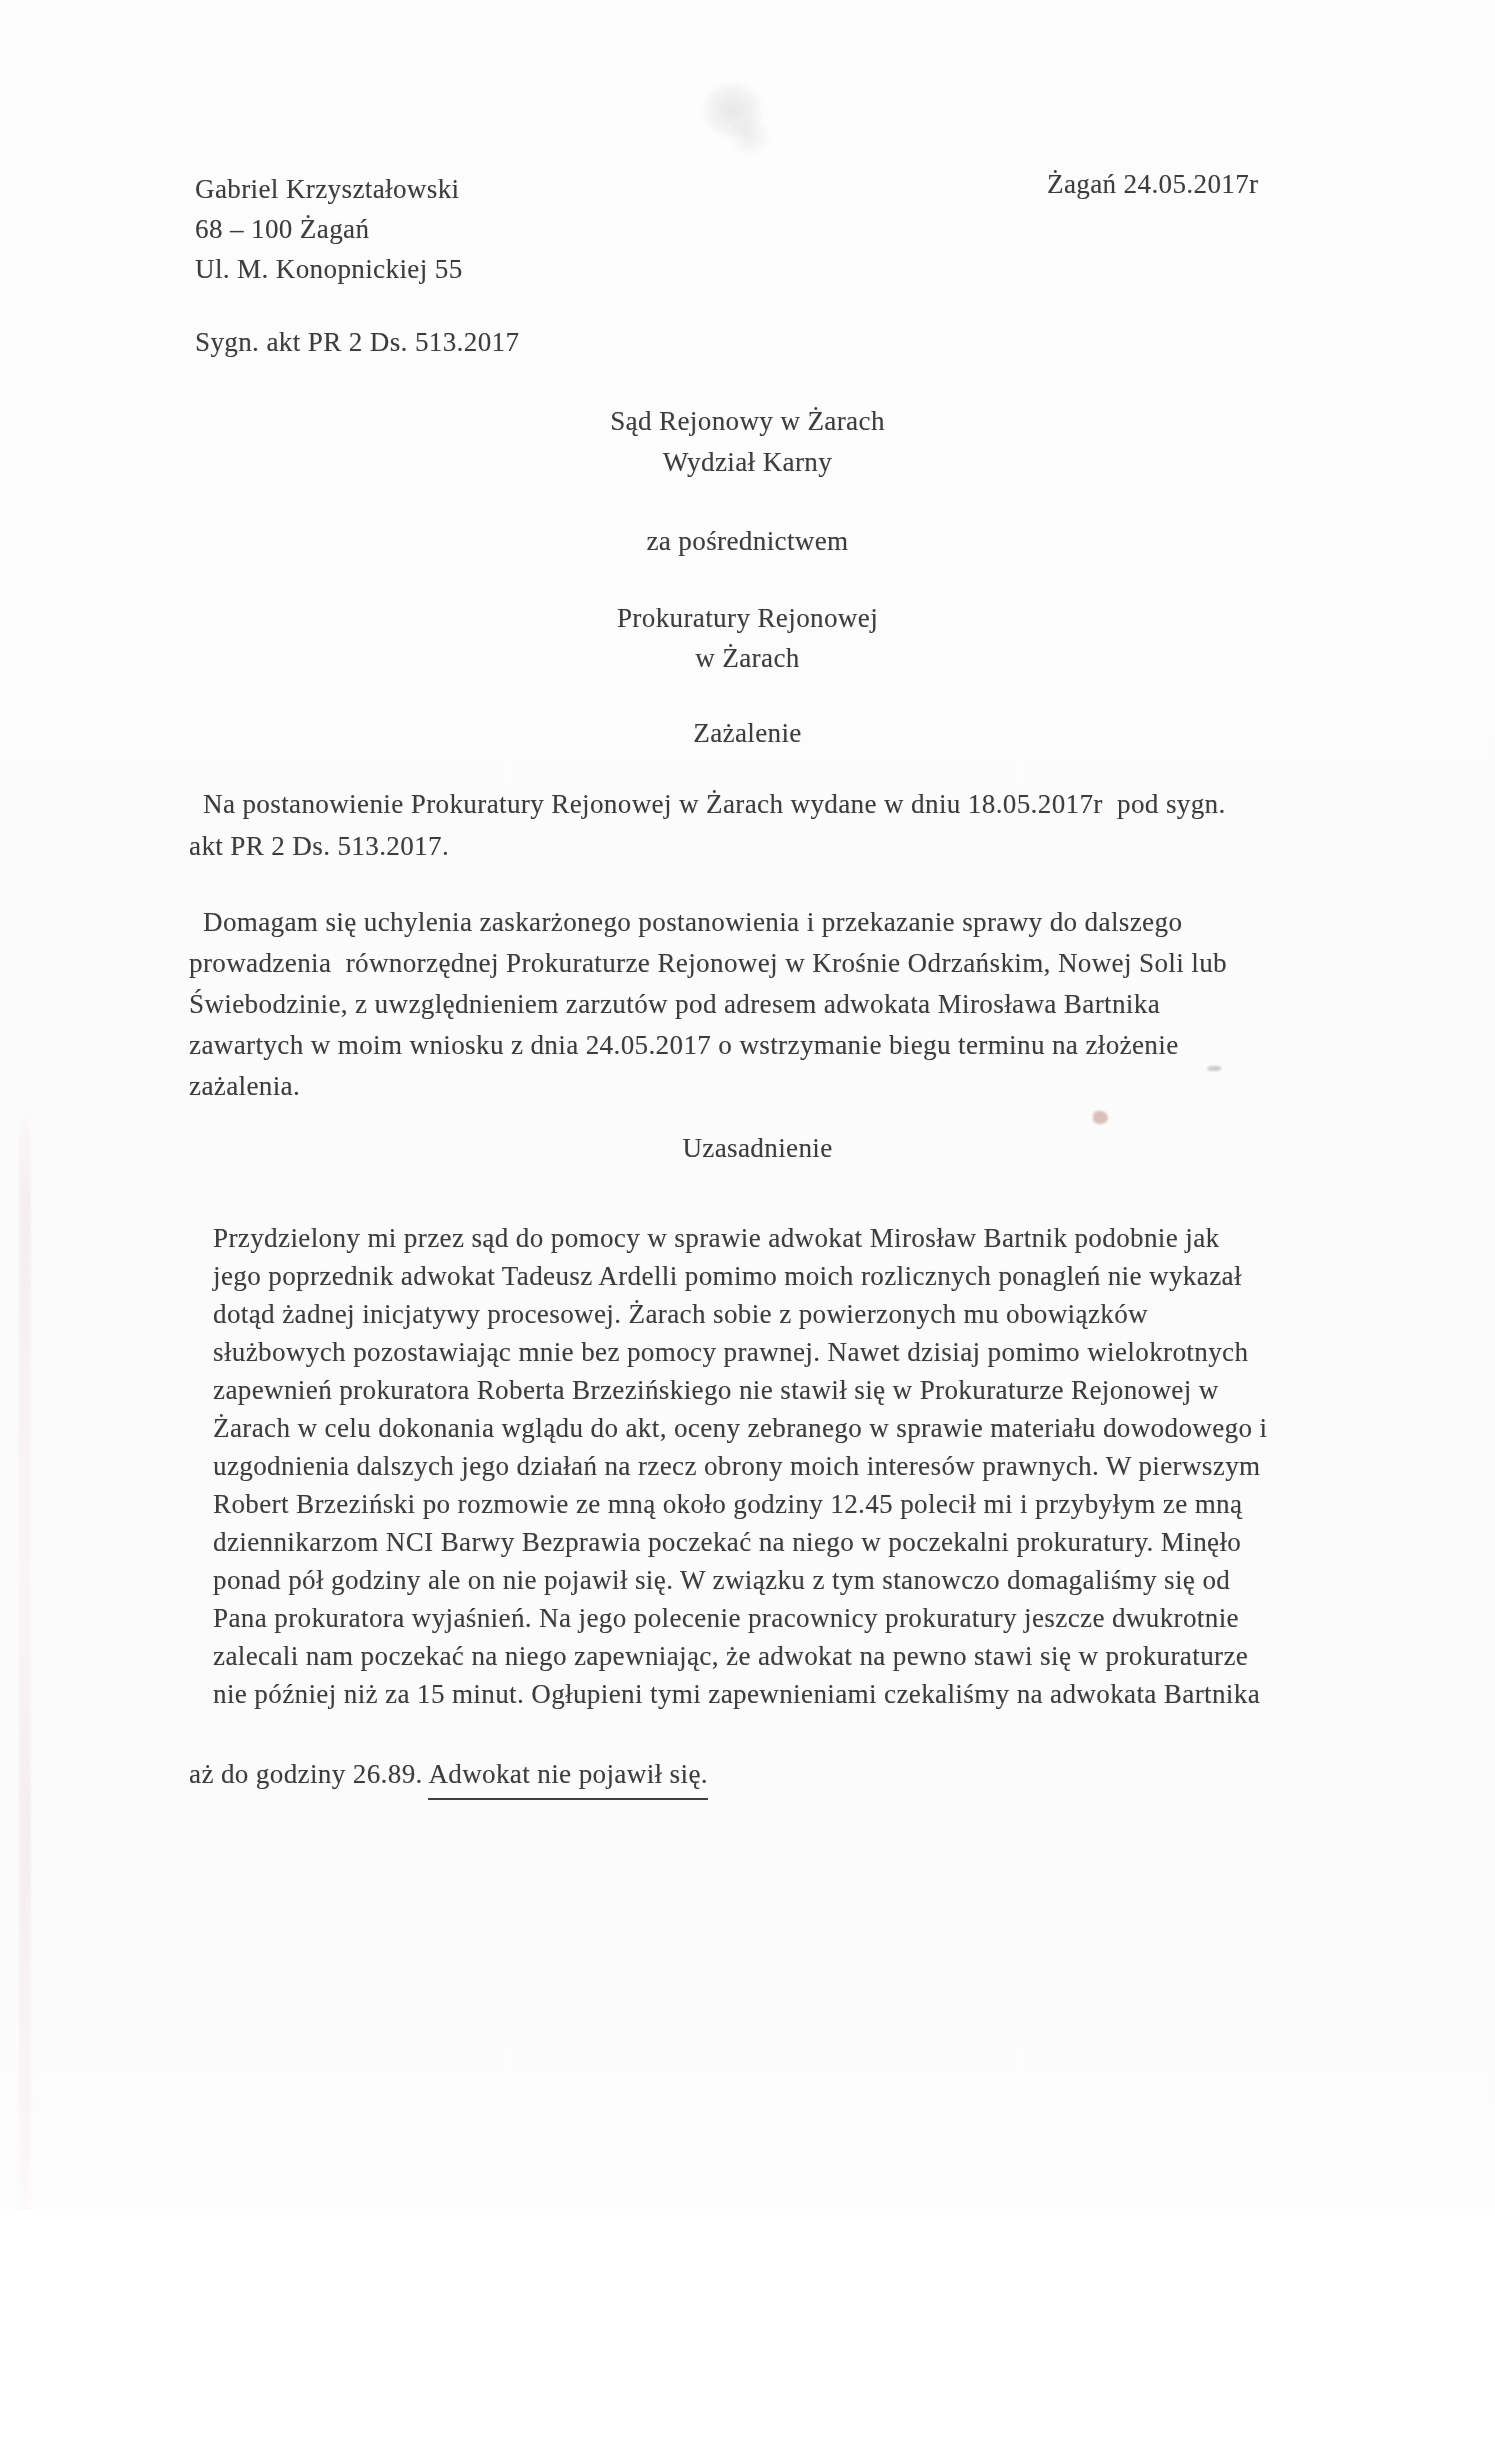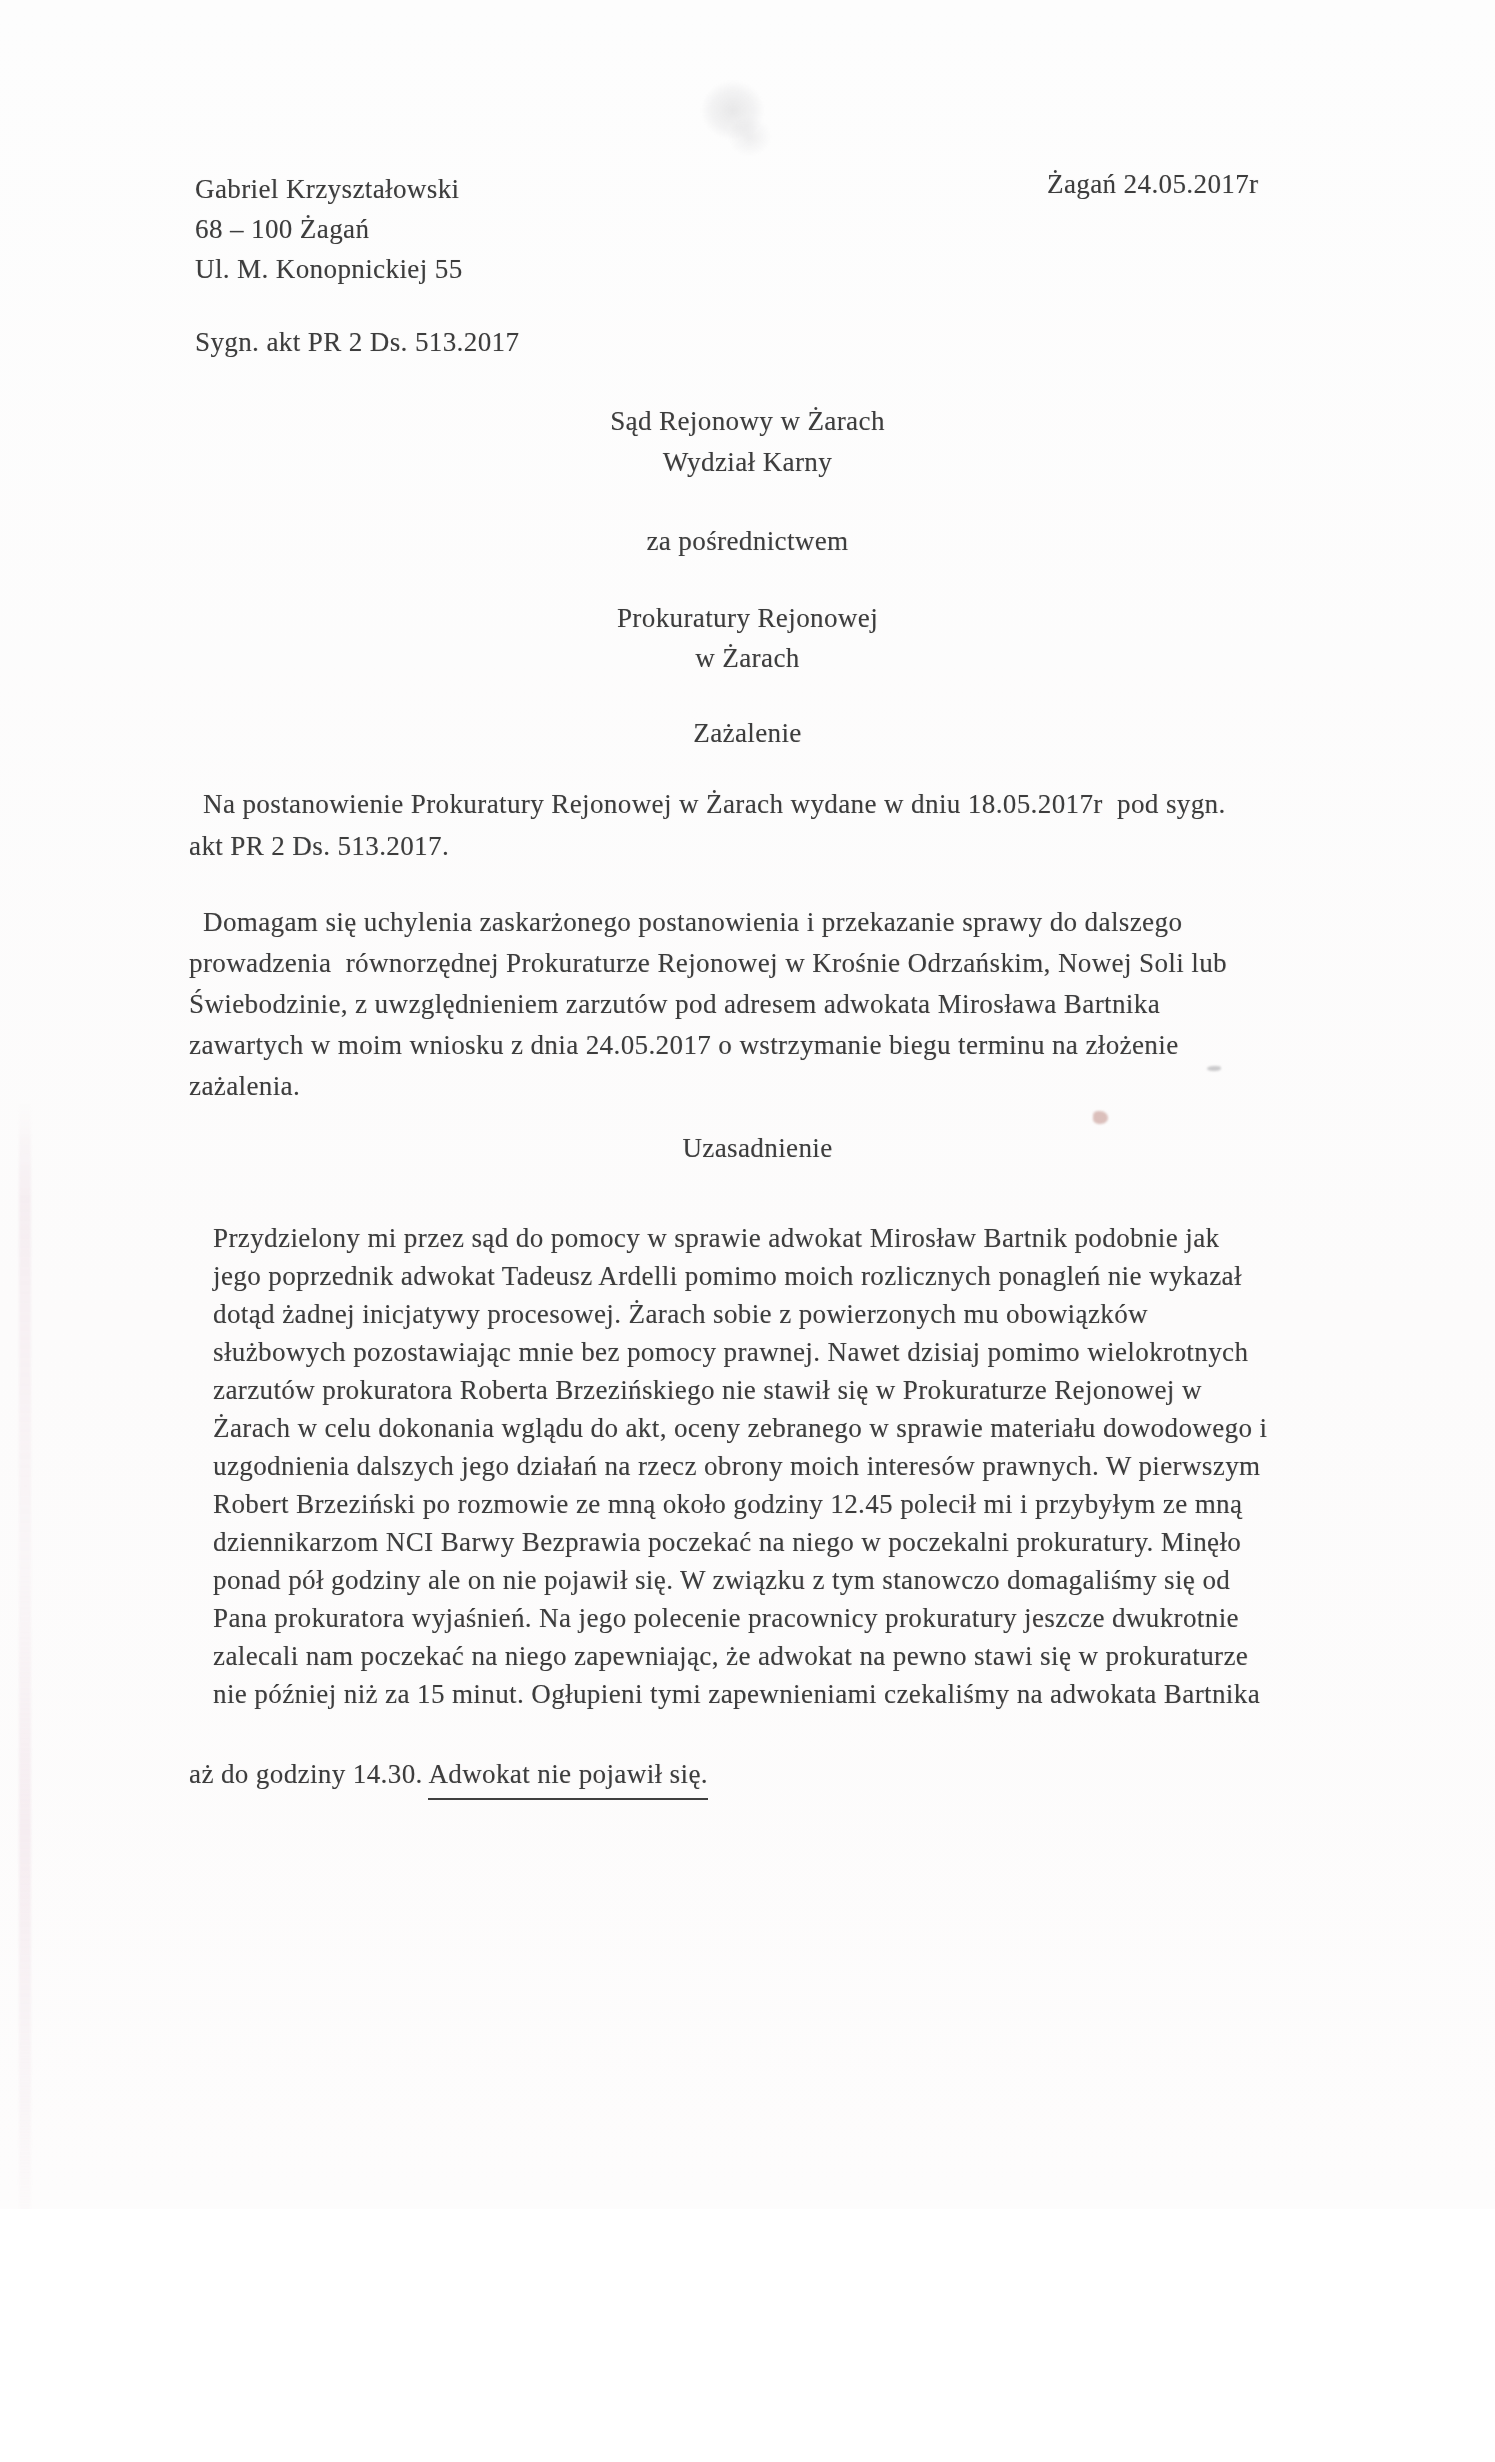--- a/index.html
+++ b/index.html
@@ -121,29 +121,29 @@
       <div>zażalenia.</div>
     </div>
 
   <div class="abs centerline section-heading nowrap">Uzasadnienie</div>
 
   <div class="abs bodytext nowrap">
       <div>Przydzielony mi przez sąd do pomocy w sprawie adwokat Mirosław Bartnik podobnie jak</div>
       <div>jego poprzednik adwokat Tadeusz Ardelli pomimo moich rozlicznych ponagleń nie wykazał</div>
       <div>dotąd żadnej inicjatywy procesowej. Żarach sobie z powierzonych mu obowiązków</div>
       <div>służbowych pozostawiając mnie bez pomocy prawnej. Nawet dzisiaj pomimo wielokrotnych</div>
-      <div>zarzutów prokuratora Roberta Brzezińskiego nie stawił się w Prokuraturze Rejonowej w</div>
+      <div>zapewnień prokuratora Roberta Brzezińskiego nie stawił się w Prokuraturze Rejonowej w</div>
       <div>Żarach w celu dokonania wglądu do akt, oceny zebranego w sprawie materiału dowodowego i</div>
       <div>uzgodnienia dalszych jego działań na rzecz obrony moich interesów prawnych. W pierwszym</div>
       <div>Robert Brzeziński po rozmowie ze mną około godziny 12.45 polecił mi i przybyłym ze mną</div>
       <div>dziennikarzom NCI Barwy Bezprawia poczekać na niego w poczekalni prokuratury. Minęło</div>
       <div>ponad pół godziny ale on nie pojawił się. W związku z tym stanowczo domagaliśmy się od</div>
       <div>Pana prokuratora wyjaśnień. Na jego polecenie pracownicy prokuratury jeszcze dwukrotnie</div>
       <div>zalecali nam poczekać na niego zapewniając, że adwokat na pewno stawi się w prokuraturze</div>
       <div>nie później niż za 15 minut. Ogłupieni tymi zapewnieniami czekaliśmy na adwokata Bartnika</div>
     </div>
 
   <div class="abs final-line nowrap">
-    <span>aż do godziny 14.30. </span><span class="underlined">Adwokat nie pojawił się.</span>
+    <span>aż do godziny 26.89. </span><span class="underlined">Adwokat nie pojawił się.</span>
   </div>
 
 </div>
 
 
 </body></html>

